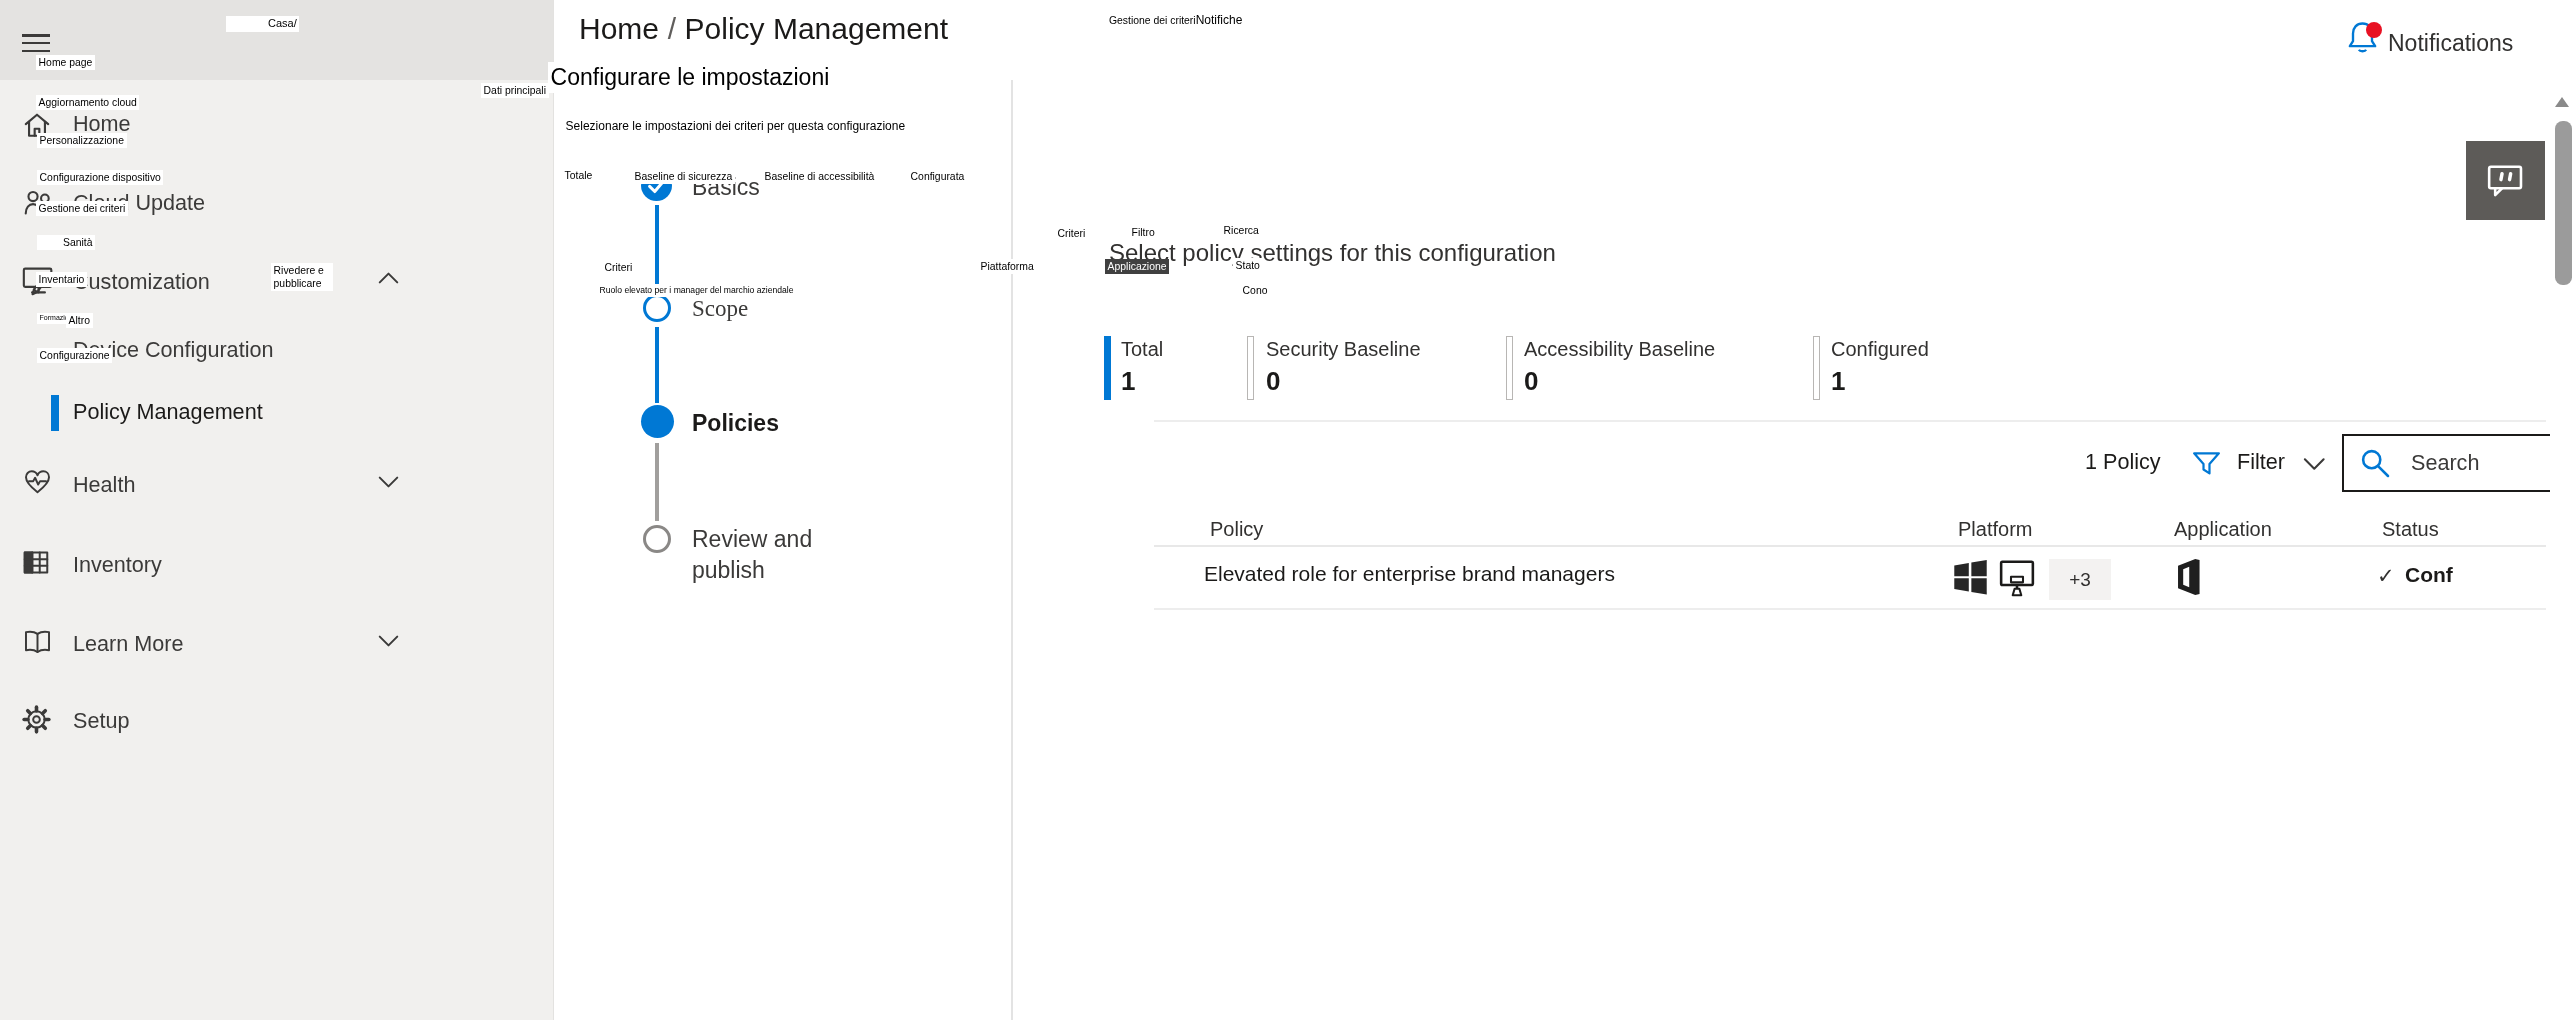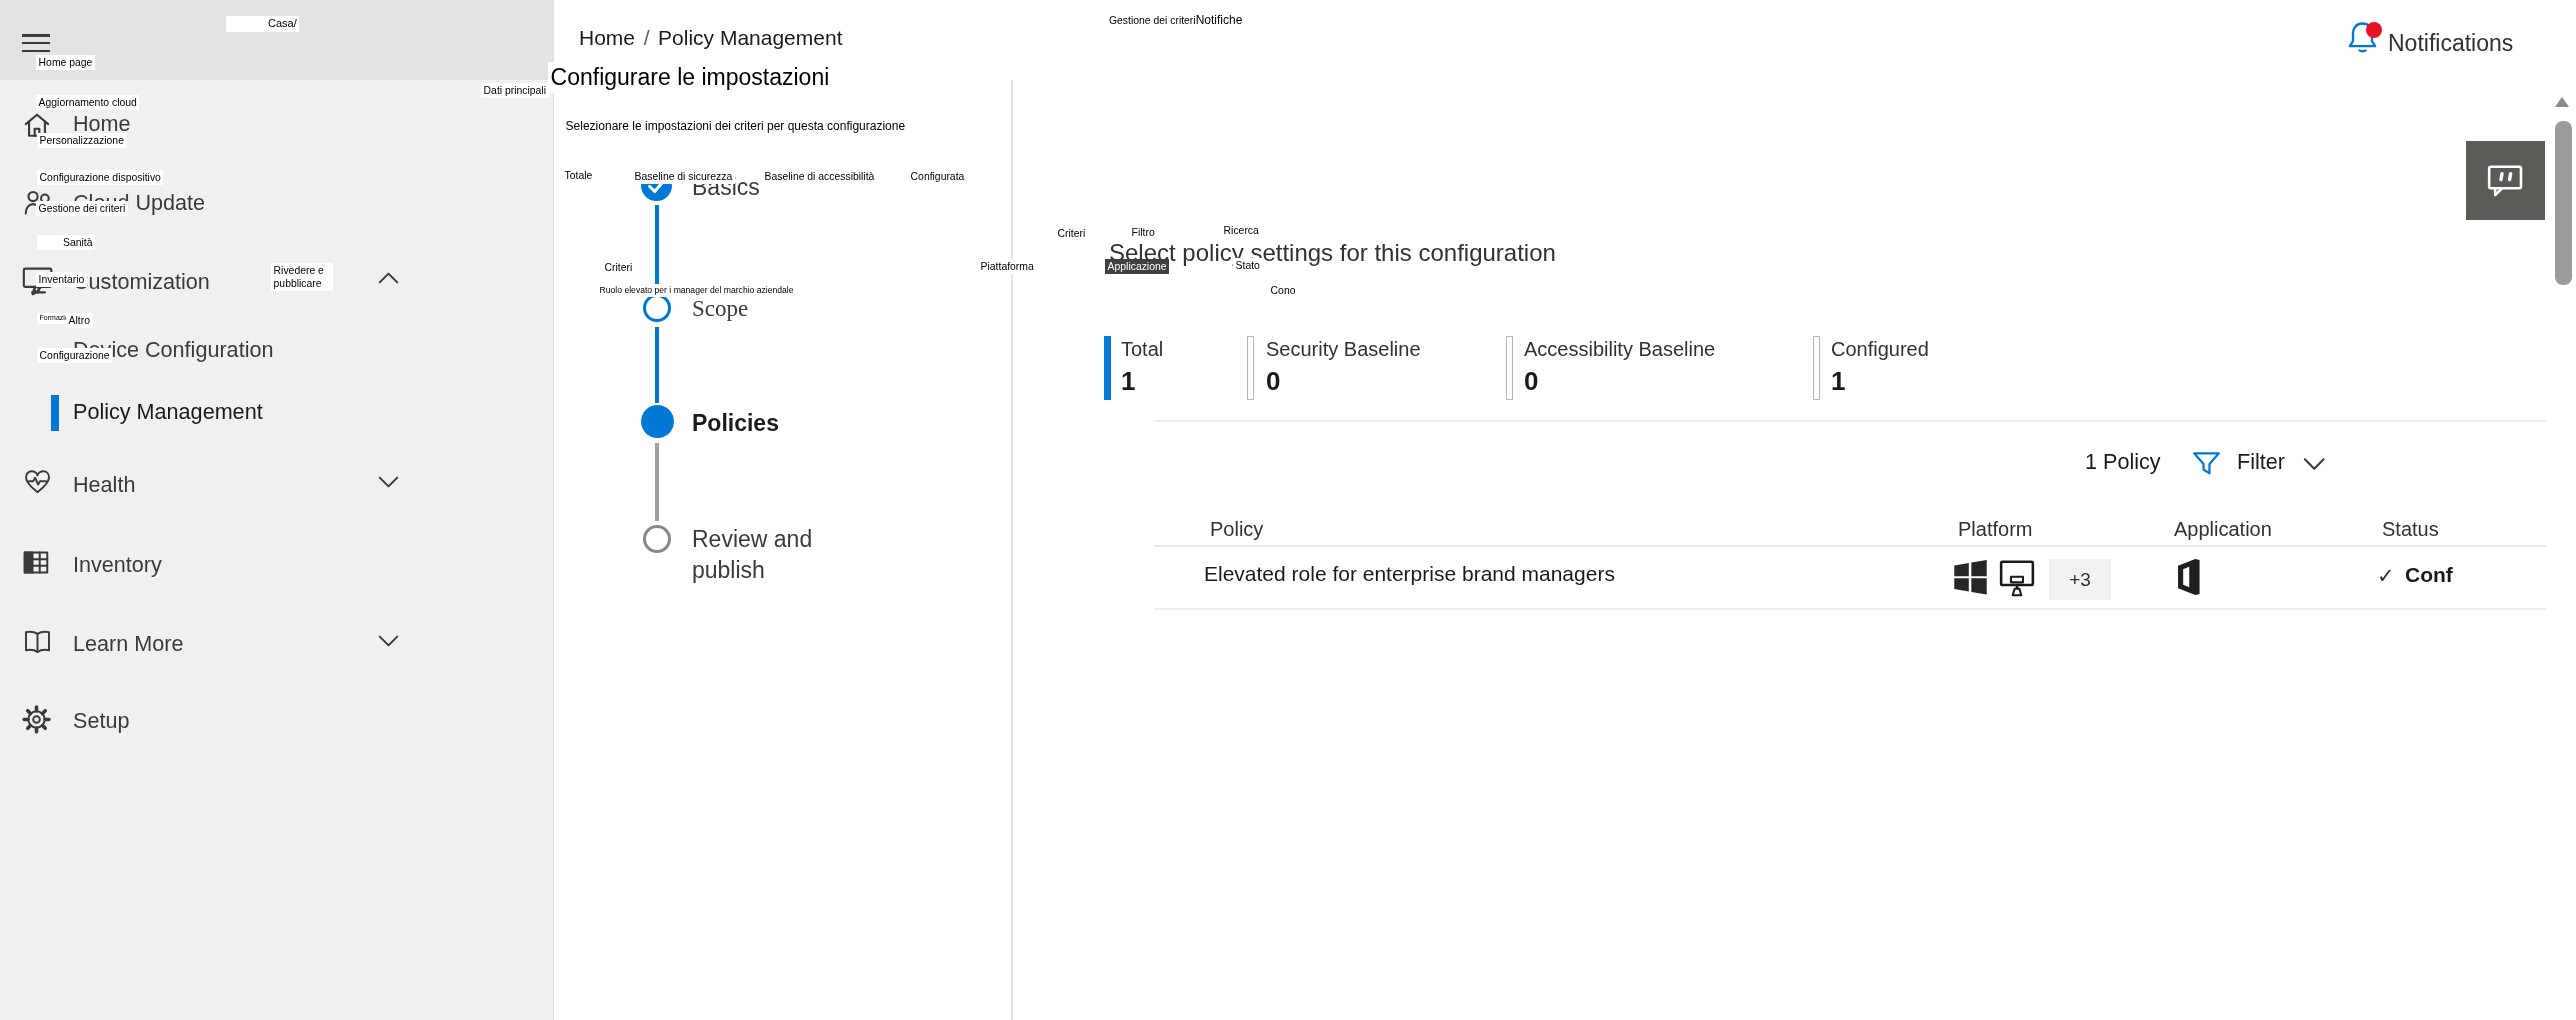--- a/index.html
+++ b/index.html
@@ -37,21 +37,21 @@
   .ov{position:absolute;background:#fff;color:#000;font-size:10.4px;line-height:1.25;padding:0.9px 2.6px;white-space:nowrap;z-index:5;}
   .ov.hl{background:#404040;color:#fff;}
   
   .sb-track{position:absolute;left:2550px;top:80px;width:26px;height:940px;background:#fff;z-index:6;}
   .sb-thumb{position:absolute;left:5.2px;top:41px;width:16.4px;height:164px;border-radius:7.8px;background:#9b9b9b;}
   .sb-up{position:absolute;left:5.2px;top:17.3px;width:0;height:0;border-left:7.8px solid transparent;
          border-right:7.8px solid transparent;border-bottom:10.4px solid #8a8a8a;}
   .feedback{position:absolute;left:2466px;top:141px;width:79px;height:79px;background:#5d5b58;
             display:flex;align-items:center;justify-content:center;}
   .divider{position:absolute;left:1011px;top:80px;width:1.7px;height:940px;background:#e3e3e3;}
-  .crumb{position:absolute;left:579px;top:26px;font-size:21px;white-space:nowrap;color:#1b1a19;}
+  .crumb{position:absolute;left:579px;top:12px;font-size:30px;white-space:nowrap;color:#1b1a19;}
   .crumb .sep{color:#605e5c;padding:0 8.6px;}
 </style>
 </head>
 <body>
 
 <div class="stage">
 
   <div class="sidebar">
     <div class="sidebar-top"></div>
     <div class="abs hamburger" style="left:21.6px;top:34px;">
@@ -207,20 +207,27 @@
 
   <div class="toolbar-text" style="left:2085px;top:449px;">1 Policy</div>
   <div>
     <svg class="abs" style="left:2192px;top:450px;" width="29" height="28" viewBox="0 0 34 30">
       <path d="M2.5 2.5 H31.5 L20.5 15 V26 L13.5 21.5 V15 Z" fill="none" stroke="var(--accent)" stroke-width="2.6" stroke-linejoin="round"></path>
     </svg>
     <span class="toolbar-text" style="left:2237px;top:449px;">Filter</span>
     <svg class="abs" style="left:2303px;top:457px;" width="22.5" height="14" viewBox="0 0 24 14">
       <polyline points="2,2 12,12 22,2" fill="none" stroke="#3b3a39" stroke-width="2.2" stroke-linecap="round" stroke-linejoin="round"></polyline>
     </svg>
+  </div>
+  <div class="searchbox">
+    <svg class="abs" style="left:14px;top:9.5px;" width="36" height="36" viewBox="0 0 42 42">
+      <circle cx="16" cy="16" r="10" fill="none" stroke="var(--accent)" stroke-width="3"></circle>
+      <path d="M24 24 L35 35" stroke="var(--accent)" stroke-width="3" stroke-linecap="round"></path>
+    </svg>
+    <input type="text" placeholder="Search" style="">
   </div>
 
   <div class="th" style="left:1210px;top:518px;">Policy</div>
   <div class="th" style="left:1958px;top:518px;">Platform</div>
   <div class="th" style="left:2174px;top:518px;">Application</div>
   <div class="th" style="left:2382px;top:518px;">Status</div>
   <div class="hrule" style="top:545px;background:#e8e8e8;"></div>
 
   <div>
     <div class="abs" style="left:1204px;top:562px;font-size:21px;white-space:nowrap;">Elevated role for enterprise brand managers</div>
@@ -299,16 +306,16 @@
   <div class="ov" style="left:762px;top:169px;text-align:center;">Baseline di accessibilità</div>
   <div class="ov" style="left:908px;top:169px;">Configurata</div>
   <div class="ov" style="left:602px;top:260px;">Criteri</div>
   <div class="ov" style="left:597px;top:284px;font-size:8.6px;">Ruolo elevato per i manager del marchio aziendale</div>
   <div class="ov" style="left:978px;top:259px;">Piattaforma</div>
   <div class="ov" style="left:1055px;top:226px;">Criteri</div>
   <div class="ov" style="left:1129px;top:225px;">Filtro</div>
   <div class="ov" style="left:1221px;top:223px;">Ricerca</div>
   <div class="ov hl" style="left:1105px;top:259px;">Applicazione</div>
   <div class="ov" style="left:1233px;top:258px;">Stato</div>
-  <div class="ov" style="left:1240px;top:283px;margin-left:28px;">Cono</div>
+  <div class="ov" style="left:1240px;top:283px;">Cono</div>
 
 </div>
 
 
 </body></html>

